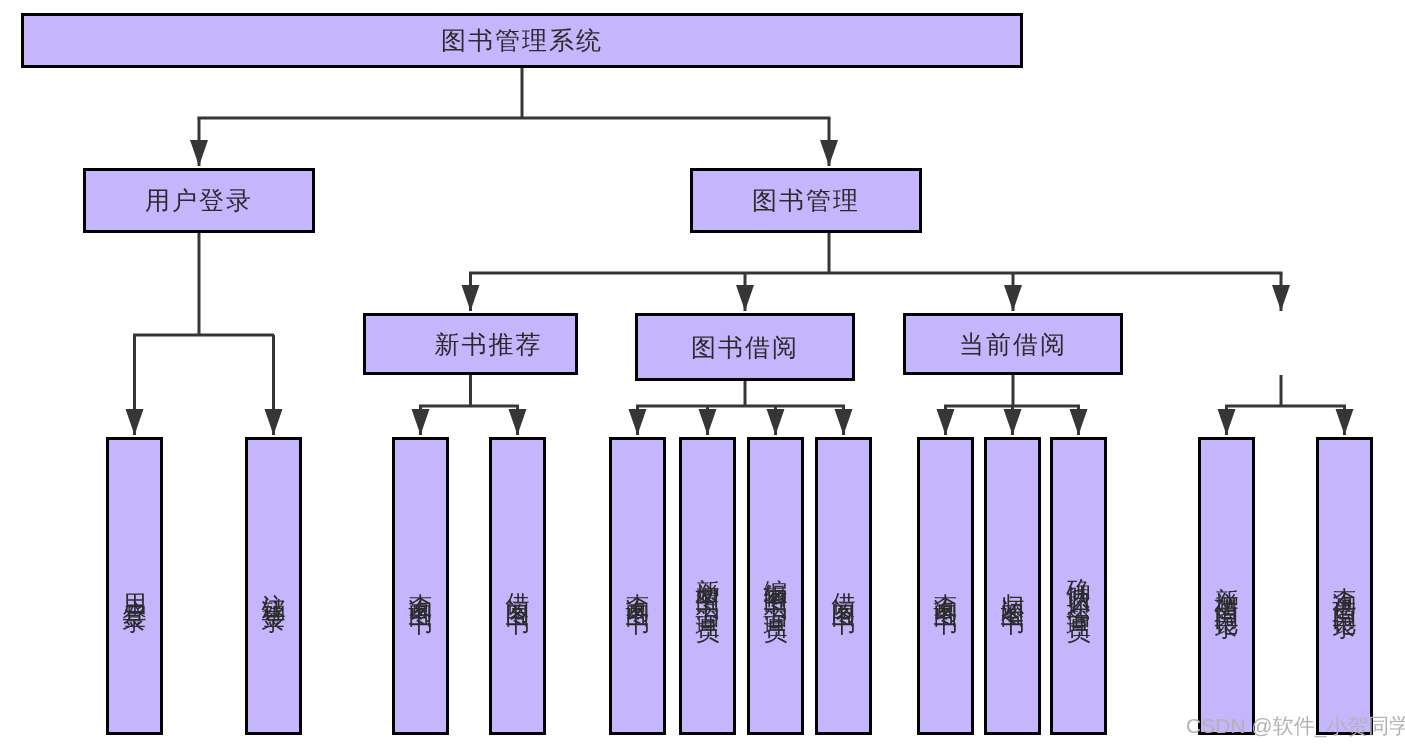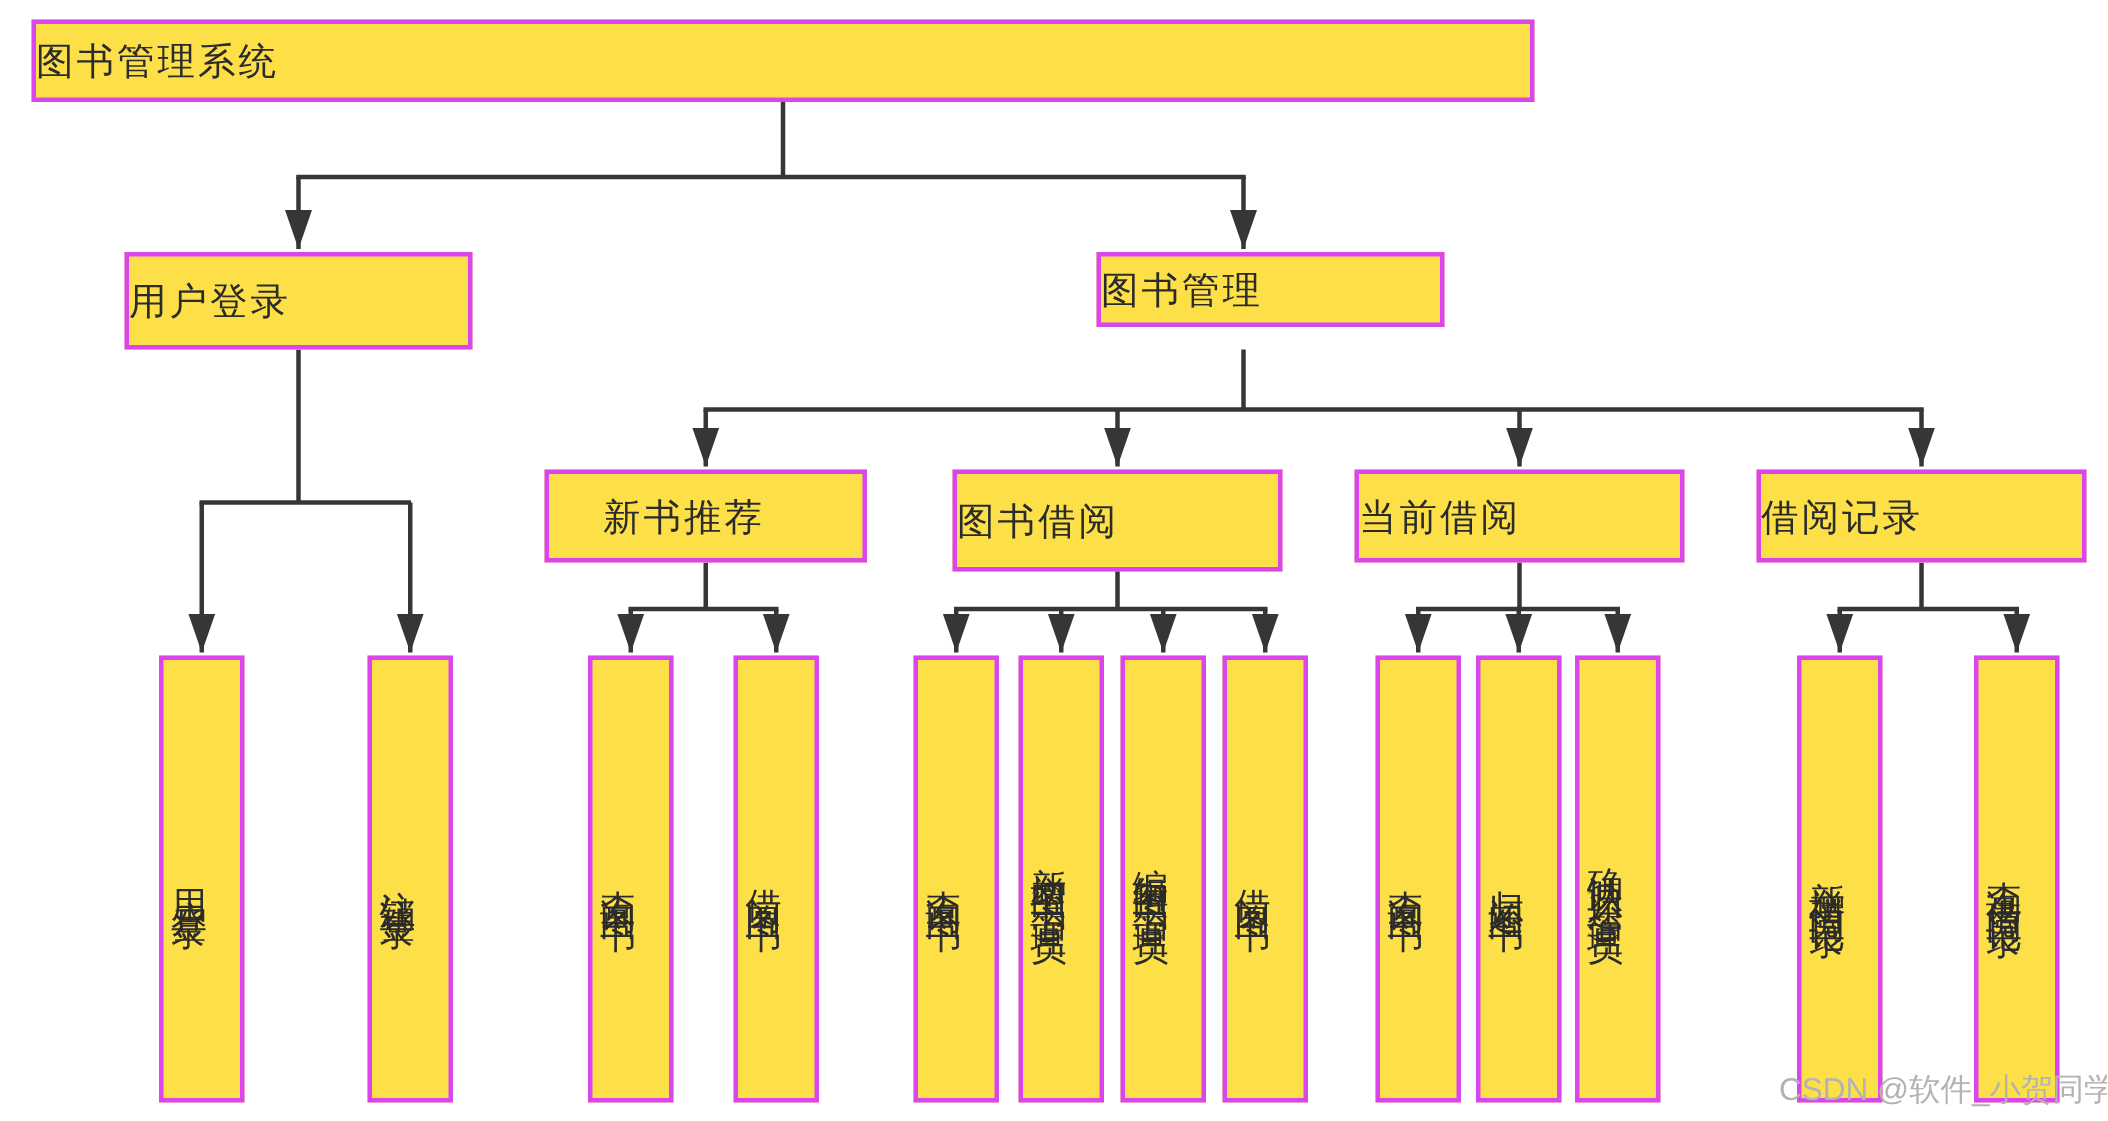--- a/index.html
+++ b/index.html
@@ -18,25 +18,25 @@
   }
   .connectors {
     position: absolute;
     left: 0; top: 0;
     width: 1405px;
     height: 747px;
   }
   .box {
     position: absolute;
     box-sizing: border-box;
-    border: 3px solid #d946ef;
-    background: #fde047;
+    border: 3px solid #000000;
+    background: #c4b5fd;
     display: flex;
     align-items: center;
-    justify-content: flex-start;
+    justify-content: center;
   }
   .hlabel {
     font-size: 25px;
     letter-spacing: 2px;
     color: #2b2b2b;
     white-space: nowrap;
   }
   .vbox { width: 57px; top: 437px; height: 298px; }
   .vlabel {
     writing-mode: vertical-rl;
@@ -50,21 +50,21 @@
     position: absolute;
     left: 1186px;
     top: 712px;
     font-size: 21px;
     color: #b3b3b3;
     white-space: nowrap;
   }
   
   #n-root  { left: 21px;  top: 13px;  width: 1002px; height: 55px; }
   #n-l2a   { left: 83px;  top: 168px; width: 232px;  height: 65px; }
-  #n-l2b   { left: 731px; top: 168px; width: 232px;  height: 50px; }
+  #n-l2b   { left: 690px; top: 168px; width: 232px;  height: 65px; }
   #n-l3a   { left: 363px;  top: 313px; width: 215px; height: 62px; padding-left: 36px; }
   #n-l3b   { left: 635px;  top: 313px; width: 220px; height: 68px; }
   #n-l3c   { left: 903px;  top: 313px; width: 220px; height: 62px; }
   #n-l3d   { left: 1171px; top: 313px; width: 220px; height: 62px; }
   #n-a1 { left: 106px;  }
   #n-a2 { left: 245px;  }
   #n-b1 { left: 392px;  }
   #n-b2 { left: 489px;  }
   #n-c1 { left: 609px;  }
   #n-c2 { left: 679px;  }
@@ -144,23 +144,20 @@
 
   <div class="box" id="n-l3a">
     <span class="hlabel">新书推荐</span>
   </div>
   <div class="box" id="n-l3b">
     <span class="hlabel">图书借阅</span>
   </div>
   <div class="box" id="n-l3c">
     <span class="hlabel">当前借阅</span>
   </div>
-  <div class="box" id="n-l3d">
-    <span class="hlabel">借阅记录</span>
-  </div>
 
   <div class="box vbox" id="n-a1">
     <span class="vlabel">用户登录</span>
   </div>
   <div class="box vbox" id="n-a2">
     <span class="vlabel">注销登录</span>
   </div>
 
   <div class="box vbox" id="n-b1">
     <span class="vlabel">查询图书</span>

